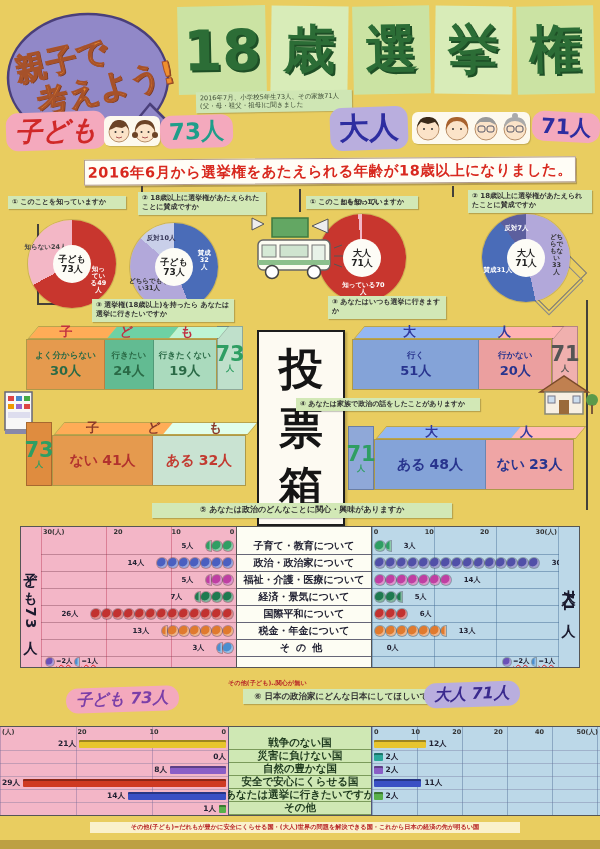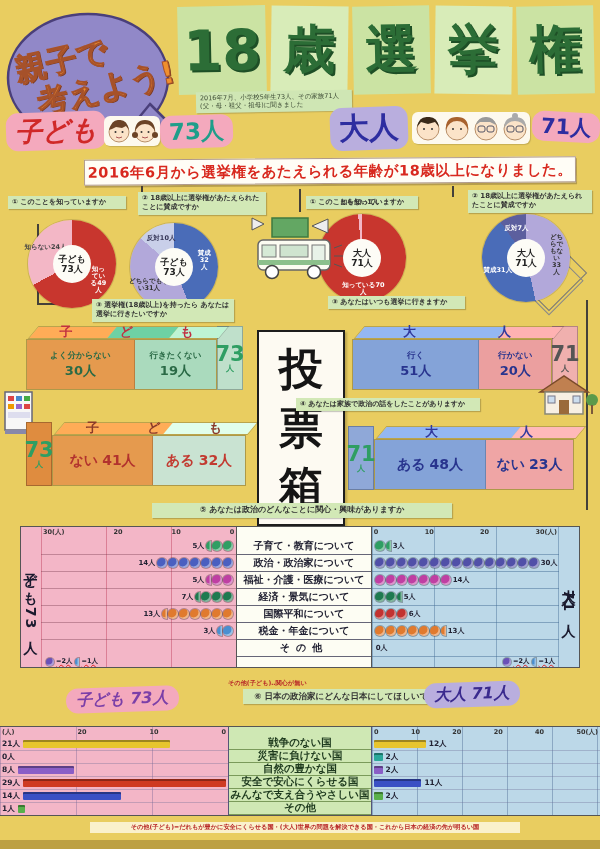--- a/index.html
+++ b/index.html
@@ -48,41 +48,41 @@
   .ballot span{font-family:"DejaVu Serif",serif;font-size:44px;font-weight:700;color:#151515;line-height:1}
   
   .q5-chart{position:absolute;left:20px;top:526px;width:560px;height:142px;display:flex;border:1px solid #555}
   .q5-side{width:20px;display:flex;align-items:center;justify-content:center;writing-mode:vertical-rl;font-size:14px;font-weight:900;color:#1a1a2e;letter-spacing:2px}
   .q5-left-bg{background:#f3b6c7}
   .q5-right-bg{background:#bcd8e8}
   .q5-panel{position:relative;overflow:hidden}
   .q5-panel.child{width:196px;background:#f3b6c7 repeating-linear-gradient(to right,rgba(190,60,90,.45) 0 1px,transparent 1px 65px)}
   .q5-panel.adult{width:188px;background:#bcd8e8 repeating-linear-gradient(to right,rgba(70,110,150,.45) 0 1px,transparent 1px 62px)}
   .axis{display:flex;justify-content:space-between;font-size:6.5px;font-weight:600;color:#333;height:11px;padding:1px 2px 0}
-  .picto-row{height:17px;display:flex;align-items:center;gap:1px;border-bottom:1px solid rgba(120,60,80,.4);padding:0 3px}
+  .picto-row{height:17px;display:flex;align-items:center;gap:12px;border-bottom:1px solid rgba(120,60,80,.4);padding:0 3px}
   .picto-row.left{justify-content:flex-end}
   .adult .picto-row{border-bottom:1px solid rgba(70,110,150,.5)}
   .dots{display:flex;align-items:center}
   .dot{width:10px;height:10px;border-radius:50%;margin:0 .5px;box-shadow:inset -1.5px -1.5px 0 rgba(255,255,255,.45),0 0 0 1px rgba(0,0,0,.28);flex:none}
   .dot.half{width:5px;border-radius:5px 0 0 5px}
   .picto-val{font-size:7px;color:#223;font-weight:700;white-space:nowrap}
   .q5-cats{width:136px;background:#fdfdf3;border-left:1px solid #555;border-right:1px solid #555;padding-top:11px}
   .q5-cats .cat{height:17px;display:flex;align-items:center;justify-content:center;font-size:10px;font-weight:600;color:#223;border-bottom:1px solid #667}
   .q5-cats .cat:last-child{letter-spacing:6px}
   .legend{position:absolute;bottom:1px;display:flex;align-items:center;gap:2px;font-size:6.5px;font-weight:700;color:#223;text-decoration:underline wavy #d22 1px}
   .legend .dot{width:8px;height:8px}
   .legend .dot.half{width:4px}
   
   .q6-badge{position:absolute;font-weight:900;font-style:italic;border-radius:12px;padding:2px 10px;font-size:16px;white-space:nowrap}
   .q6-chart{position:absolute;left:0;top:726px;width:600px;height:90px;display:flex;border-top:1px solid #555;border-bottom:1px solid #555}
   .q6-panel{position:relative;overflow:hidden}
   .q6-panel.child{width:228px;background:#f3b6c7 repeating-linear-gradient(to right,rgba(120,100,150,.4) 0 1px,transparent 1px 76px)}
   .q6-panel.adult{width:228px;background:#bcd8e8 repeating-linear-gradient(to right,rgba(80,110,150,.45) 0 1px,transparent 1px 45px)}
   .bar-row{height:13px;display:flex;align-items:center;gap:3px;border-bottom:1px solid rgba(110,110,150,.35);padding:0 2px}
-  .bar-row.left{justify-content:flex-start}
+  .bar-row.left{justify-content:flex-end}
   .hbar{height:8px;box-shadow:inset 0 2px 0 rgba(0,0,0,.32);border-radius:1px;flex:none}
   .bar-val{font-size:7.5px;font-weight:700;color:#223;white-space:nowrap}
   .q6-cats{width:144px;background:#cfe8b4;border-left:1px solid #557;border-right:1px solid #557;padding-top:10px}
   .q6-cats .cat{height:13px;display:flex;align-items:center;justify-content:center;font-size:10.5px;font-weight:600;color:#1e3a1e;border-bottom:1px solid #7a9a5a;white-space:nowrap}
   .footnote{position:absolute;font-size:6.2px;color:#b82828;font-weight:600}
   .deco-diamond{position:absolute;width:54px;height:54px;border:1.5px solid #777;transform:rotate(45deg)}
   .deco-diamond::after{content:"";position:absolute;left:7px;top:7px;right:-4px;bottom:-4px;border:1.5px solid #888}
   .bottom-shadow{position:absolute;left:0;bottom:0;width:600px;height:9px;background:#bda042}
 </style>
 </head>
@@ -215,38 +215,42 @@
       <rect x="30" y="33" width="28" height="12" fill="#cfe4cf" stroke="#777"></rect>
       <rect x="62" y="33" width="13" height="16" fill="#e8f2e8" stroke="#777"></rect>
       <rect x="8" y="48" width="72" height="5" fill="#8cc08c"></rect>
       <circle cx="22" cy="60" r="6.5" fill="#fff" stroke="#444" stroke-width="1.5"></circle>
       <circle cx="64" cy="60" r="6.5" fill="#fff" stroke="#444" stroke-width="1.5"></circle>
       <path d="M84 36 l8 -3 M84 44 l9 0 M84 52 l8 3" stroke="#555" fill="none"></path>
     </svg>
   </div>
 
   <div class="note" style="left:92px;top:299px;width:142px">③ 選挙権(18歳以上)を持ったら あなたは選挙に行きたいですか</div>
-  <div class="note" style="left:328px;top:296px;width:137px">③ あなたはいつも選挙に行きますか</div>
+  <div class="note" style="left:328px;top:296px;width:118px">③ あなたはいつも選挙に行きますか</div>
 
   <div class="box3d" style="left:26px;top:326px;width:217px;height:64px">
     <div class="box-main">
       <div class="box-top">
           <div style="flex-grow: 30; background: rgb(229, 154, 78); filter: brightness(1.12);"></div>
           <div style="flex-grow: 24; background: rgb(98, 187, 146); filter: brightness(1.12);"></div>
           <div style="flex-grow: 19; background: rgb(170, 218, 189); filter: brightness(1.12);"></div>
         </div>
       <div class="box-head">
           <span style="color: rgb(192, 48, 64);">子</span>
           <span style="color: rgb(192, 48, 64);">ど</span>
           <span style="color: rgb(192, 48, 64);">も</span>
         </div>
       <div class="box-row">
           <div class="seg" style="flex-grow: 30; background: rgb(229, 154, 78);">
             <span class="seg-label" style="color: rgb(42, 106, 70);">よく分からない</span>
             <span class="seg-value" style="color: rgb(42, 106, 70);">30人</span>
+          </div>
+          <div class="seg" style="flex-grow: 24; background: rgb(98, 187, 146);">
+            <span class="seg-label" style="color: rgb(42, 106, 70);">行きたい</span>
+            <span class="seg-value" style="color: rgb(42, 106, 70);">24人</span>
           </div>
           <div class="seg" style="flex-grow: 19; background: rgb(170, 218, 189);">
             <span class="seg-label" style="color: rgb(42, 106, 70);">行きたくない</span>
             <span class="seg-value" style="color: rgb(42, 106, 70);">19人</span>
           </div>
         </div>
     </div>
     <div class="side-face" style="background: rgb(191, 224, 203); color: rgb(47, 158, 99);">
       <span>73</span>
       <span class="unit">人</span>
@@ -408,20 +412,38 @@
               <span class="dot " style="background: rgb(191, 63, 163);"></span>
             </span>
           </div>
           <div class="picto-row left">
             <span class="picto-val">7人</span>
             <span class="dots">
               <span class="dot half" style="background: rgb(30, 122, 80);"></span>
               <span class="dot " style="background: rgb(30, 122, 80);"></span>
               <span class="dot " style="background: rgb(30, 122, 80);"></span>
               <span class="dot " style="background: rgb(30, 122, 80);"></span>
+            </span>
+          </div>
+          <div class="picto-row left">
+            <span class="picto-val">26人</span>
+            <span class="dots">
+              <span class="dot " style="background: rgb(194, 50, 48);"></span>
+              <span class="dot " style="background: rgb(194, 50, 48);"></span>
+              <span class="dot " style="background: rgb(194, 50, 48);"></span>
+              <span class="dot " style="background: rgb(194, 50, 48);"></span>
+              <span class="dot " style="background: rgb(194, 50, 48);"></span>
+              <span class="dot " style="background: rgb(194, 50, 48);"></span>
+              <span class="dot " style="background: rgb(194, 50, 48);"></span>
+              <span class="dot " style="background: rgb(194, 50, 48);"></span>
+              <span class="dot " style="background: rgb(194, 50, 48);"></span>
+              <span class="dot " style="background: rgb(194, 50, 48);"></span>
+              <span class="dot " style="background: rgb(194, 50, 48);"></span>
+              <span class="dot " style="background: rgb(194, 50, 48);"></span>
+              <span class="dot " style="background: rgb(194, 50, 48);"></span>
             </span>
           </div>
           <div class="picto-row left">
             <span class="picto-val">13人</span>
             <span class="dots">
               <span class="dot half" style="background: rgb(224, 122, 46);"></span>
               <span class="dot " style="background: rgb(224, 122, 46);"></span>
               <span class="dot " style="background: rgb(224, 122, 46);"></span>
               <span class="dot " style="background: rgb(224, 122, 46);"></span>
               <span class="dot " style="background: rgb(224, 122, 46);"></span>
@@ -581,21 +603,21 @@
             <span class="bar-val">1人</span>
             <div class="hbar" style="width: 3.125%; background: rgb(88, 176, 74);"></div>
           </div>
         </div>
     </div>
     <div class="q6-cats">
         <div class="cat">戦争のない国</div>
         <div class="cat">災害に負けない国</div>
         <div class="cat">自然の豊かな国</div>
         <div class="cat">安全で安心にくらせる国</div>
-        <div class="cat">みんなで支え合うやさしい国</div>
+        <div class="cat">あなたは選挙に行きたいですか</div>
         <div class="cat">その他</div>
       </div>
     <div class="q6-panel adult">
       <div class="axis">
           <span>0</span>
           <span>10</span>
           <span>20</span>
           <span>20</span>
           <span>40</span>
           <span>50(人)</span>

